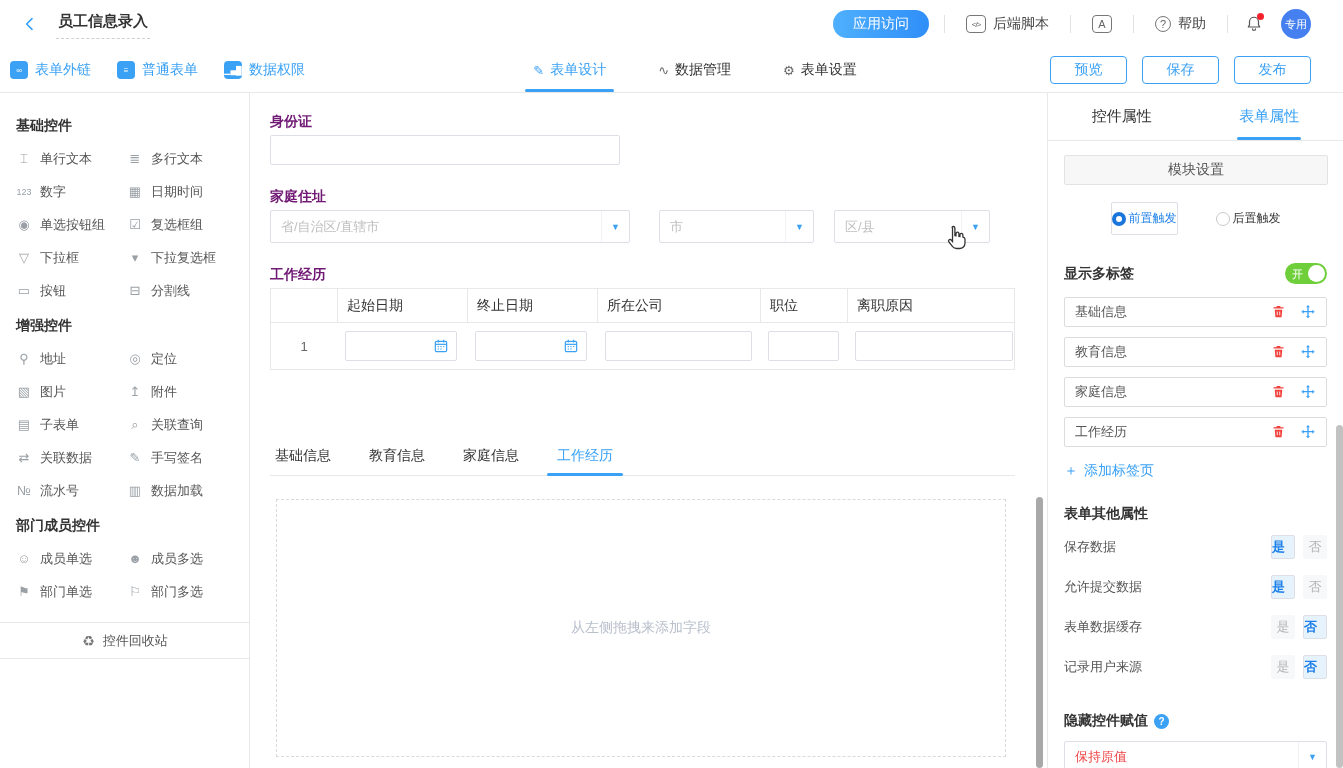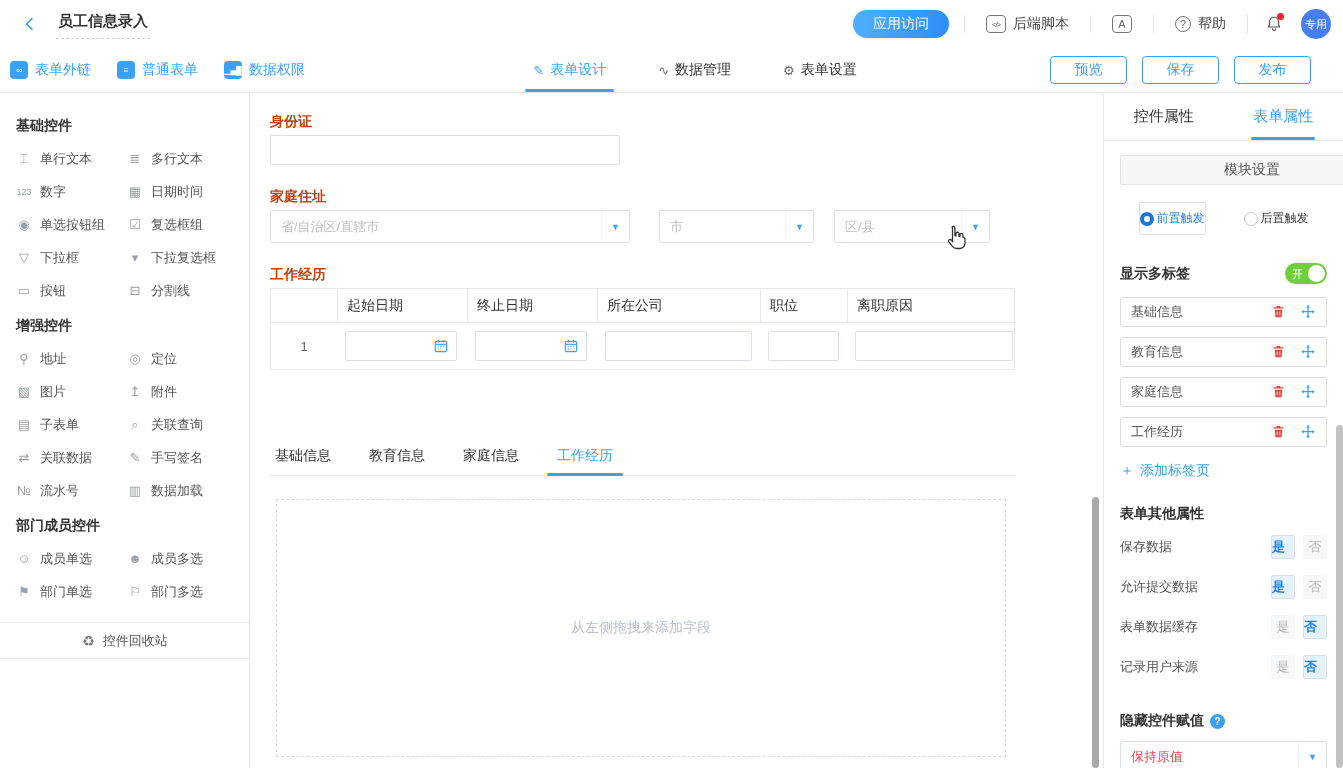--- a/index.html
+++ b/index.html
@@ -4,21 +4,21 @@
 <style>
   html,body{margin:0;padding:0;width:1343px;height:768px;overflow:hidden;background:#fff;
     font-family:"Liberation Sans","DejaVu Sans",sans-serif;color:#333;}
   *{box-sizing:border-box;}
   :root{
     --blue:#3aa1f5; --blue-deep:#1b76dc; --text:#333; --text2:#555; --muted:#9aa0a6;
     --ph:#bfbfbf; --line:#e8e8e8; --inb:#dcdfe6; --red:#f0413a; --green:#6fcf3b;
   }
   .app{width:1343px;height:768px;display:flex;flex-direction:column;}
   
-  .topbar{height:48px;display:flex;align-items:center;padding:0 12px 0 20px;}
+  .topbar{height:48px;display:flex;align-items:center;padding:0 32px 0 20px;}
   .tb-left{display:flex;align-items:center;gap:16px;}
   .back{width:20px;height:20px;display:flex;align-items:center;justify-content:center;cursor:pointer;}
   .title{font-size:15px;font-weight:bold;color:#333;padding:2px 2px 7px;border-bottom:1px dashed #cfcfcf;}
   .tb-right{margin-left:auto;display:flex;align-items:center;}
   .pill{height:28px;padding:0 20px;border:none;border-radius:14px;color:#fff;font-size:14px;
     background:linear-gradient(90deg,#4fb0fe,#2f8ef8);cursor:pointer;}
   .sep{width:1px;height:18px;background:#e3e3e3;margin:0 15px;}
   .hbtn{display:flex;align-items:center;gap:7px;font-size:14px;color:#444;cursor:pointer;background:none;border:none;}
   .sqicon{width:20px;height:18px;border:1.4px solid #777;border-radius:4px;display:flex;align-items:center;
     justify-content:center;font-size:8px;color:#666;letter-spacing:-1px;}
@@ -51,21 +51,21 @@
   .group-title{font-size:14px;font-weight:bold;color:#333;margin:10px 0 7px;}
   .ctrl-grid{display:grid;grid-template-columns:111px 111px;}
   .ctrl{height:33px;display:flex;align-items:center;gap:8px;cursor:grab;}
   .ctrl .ic{width:16px;text-align:center;font-size:13px;color:var(--muted);flex:none;}
   .ctrl .lb{font-size:13px;color:var(--text2);white-space:nowrap;}
   .recycle{margin:14px 0 0 -16px;width:250px;height:37px;border-top:1px solid var(--line);border-bottom:1px solid var(--line);
     display:flex;align-items:center;justify-content:center;gap:8px;font-size:13px;color:var(--text2);cursor:pointer;}
   .recycle .ic{font-size:14px;color:#777;}
   
   .canvas{flex:1;position:relative;padding:20px 0 0 20px;overflow:hidden;background:#fff;}
-  .f-label{font-size:14px;font-weight:bold;color:#c2410c;line-height:16px;margin-bottom:6px;}
+  .f-label{font-size:14px;font-weight:bold;color:#701a75;line-height:16px;margin-bottom:6px;}
   .f-block{margin-bottom:23px;}
   .t-input{height:30px;border:1px solid var(--inb);border-radius:2px;background:#fff;}
   .idcard{width:350px;}
   .sel-row{display:flex;}
   .sel{height:33px;border:1px solid var(--inb);border-radius:2px;display:flex;align-items:center;cursor:pointer;background:#fff;}
   .sel .ph{flex:1;padding:0 10px;font-size:13px;color:var(--ph);white-space:nowrap;overflow:hidden;}
   .sel .car{width:28px;align-self:stretch;border-left:1px solid #f0f2f5;display:flex;align-items:center;
     justify-content:center;font-size:9px;color:var(--blue);}
   
   .wtable{width:745px;border:1px solid var(--line);}
@@ -81,21 +81,21 @@
   
   .form-tabs{margin-top:77px;width:745px;display:flex;gap:38px;border-bottom:1px solid var(--line);padding-left:5px;}
   .f-tab{font-size:14px;color:#333;padding-bottom:10px;cursor:pointer;position:relative;}
   .f-tab.active{color:var(--blue);}
   .f-tab.active::after{content:"";position:absolute;left:-10px;right:-10px;bottom:-1px;height:3px;border-radius:2px;background:var(--blue);}
   .dropzone{margin-top:23px;margin-left:6px;width:730px;height:258px;border:1px dashed #d8dade;display:flex;
     align-items:center;justify-content:center;font-size:14px;color:#b9c0cc;}
   .c-scroll{position:absolute;right:4px;top:404px;width:7px;height:271px;border-radius:4px;background:#a9a9a9;cursor:pointer;}
   .cursor{position:absolute;left:695px;top:131px;pointer-events:none;}
   
-  .panel{width:240px;border-left:1px solid var(--line);position:relative;overflow:hidden;}
+  .panel{width:296px;border-left:1px solid var(--line);position:relative;overflow:hidden;}
   .p-tabs{height:48px;display:flex;border-bottom:1px solid var(--line);}
   .p-tab{flex:1;display:flex;align-items:center;justify-content:center;font-size:15px;color:#333;cursor:pointer;position:relative;}
   .p-tab.active{color:var(--blue);}
   .p-tab.active::after{content:"";position:absolute;left:50%;transform:translateX(-50%);bottom:0;width:64px;height:3px;
     border-radius:2px;background:var(--blue);}
   .module-btn{margin:14px 16px 0;height:30px;width:264px;background:#f7f7f7;border:1px solid #e3e3e3;border-radius:2px;
     color:#555;font-size:14px;cursor:pointer;}
   .radio-row{margin-top:17px;display:flex;justify-content:center;gap:38px;}
   .radio{display:flex;align-items:center;gap:3px;cursor:pointer;font-size:12px;color:#333;}
   .radio .dot{width:14px;height:14px;border-radius:50%;border:1px solid #c9c9c9;background:#fff;flex:none;}

